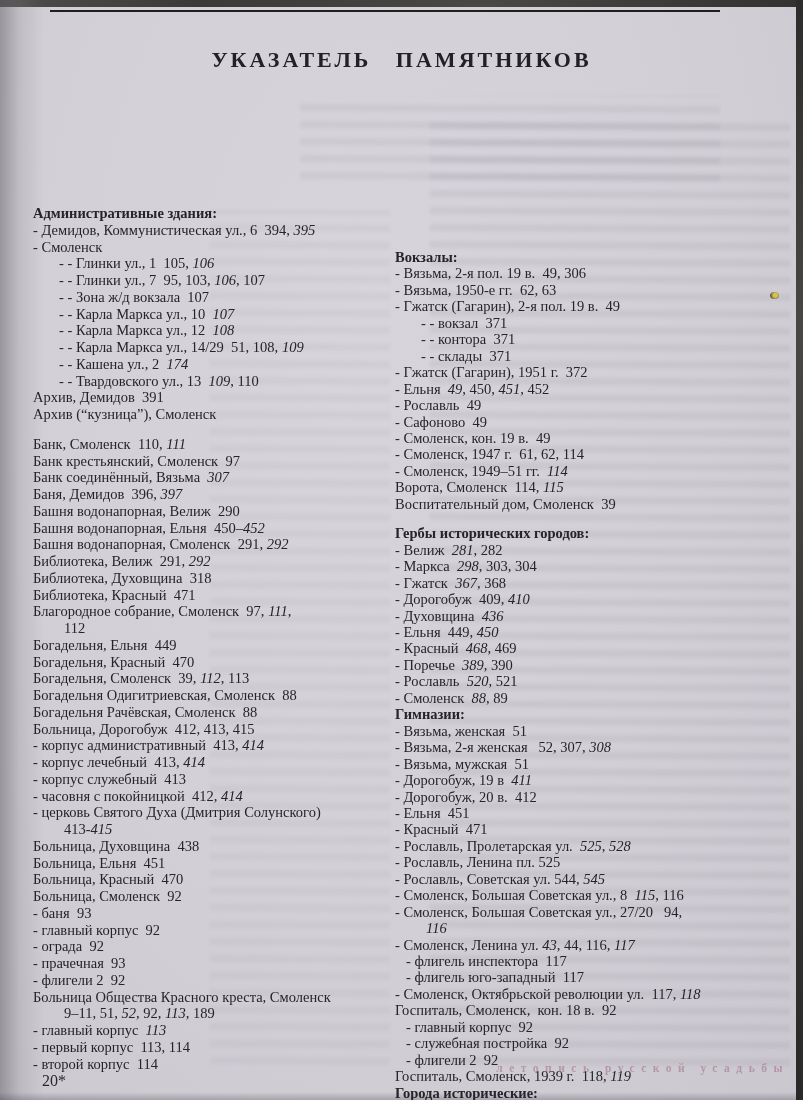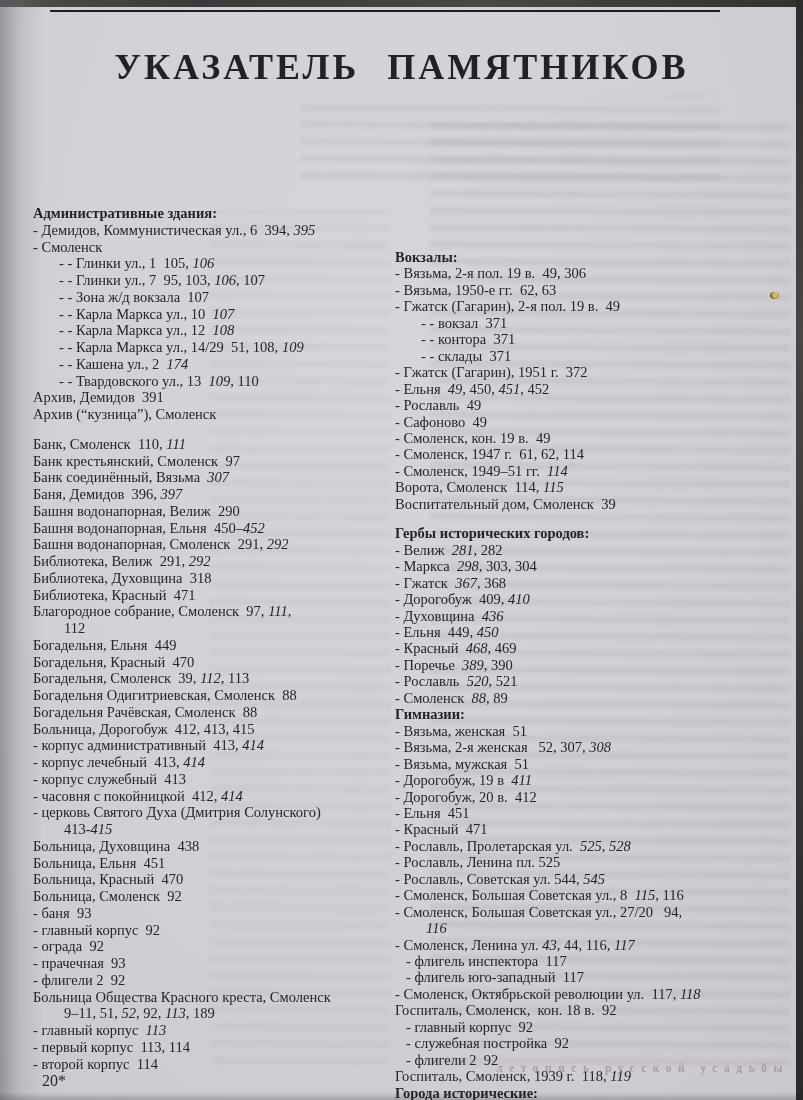--- a/index.html
+++ b/index.html
@@ -28,21 +28,21 @@
       rgba(118,112,126,.30) 8px, rgba(118,112,126,.30) 11px,
       rgba(118,112,126,0) 15px, rgba(118,112,126,0) 17px);}
   .bleed-a{left:430px;top:120px;width:360px;height:950px;opacity:.35;}
   .bleed-b{left:210px;top:210px;width:180px;height:860px;opacity:.22;}
   .bleed-c{left:300px;top:95px;width:420px;height:90px;opacity:.30;}
   .speck{position:absolute;left:770px;top:292px;width:9px;height:7px;border-radius:50%;
     background:radial-gradient(circle at 60% 45%, #d9c24a 0 30%, #5a5348 75%, rgba(90,83,72,0) 100%);}
   
   .title{
     position:absolute;left:0;top:48px;width:100%;margin:0;
-    text-align:center;font-size:36px;font-weight:600;line-height:1.1;
+    text-align:center;font-size:22px;font-weight:600;line-height:1.1;
     letter-spacing:3px;word-spacing:16px;color:#232126;
   }
   
   .col{position:absolute;top:205px;color:#26242a;}
   .col-left{left:33px;width:348px;}
   .col-right{left:395px;width:365px;margin-top:44px;}
   .line{font-size:14.5px;line-height:16.75px;white-space:pre-wrap;}
   .col-right .line{line-height:16.45px;}
   .line.b{font-weight:bold;}
   .line i{font-style:italic;}

